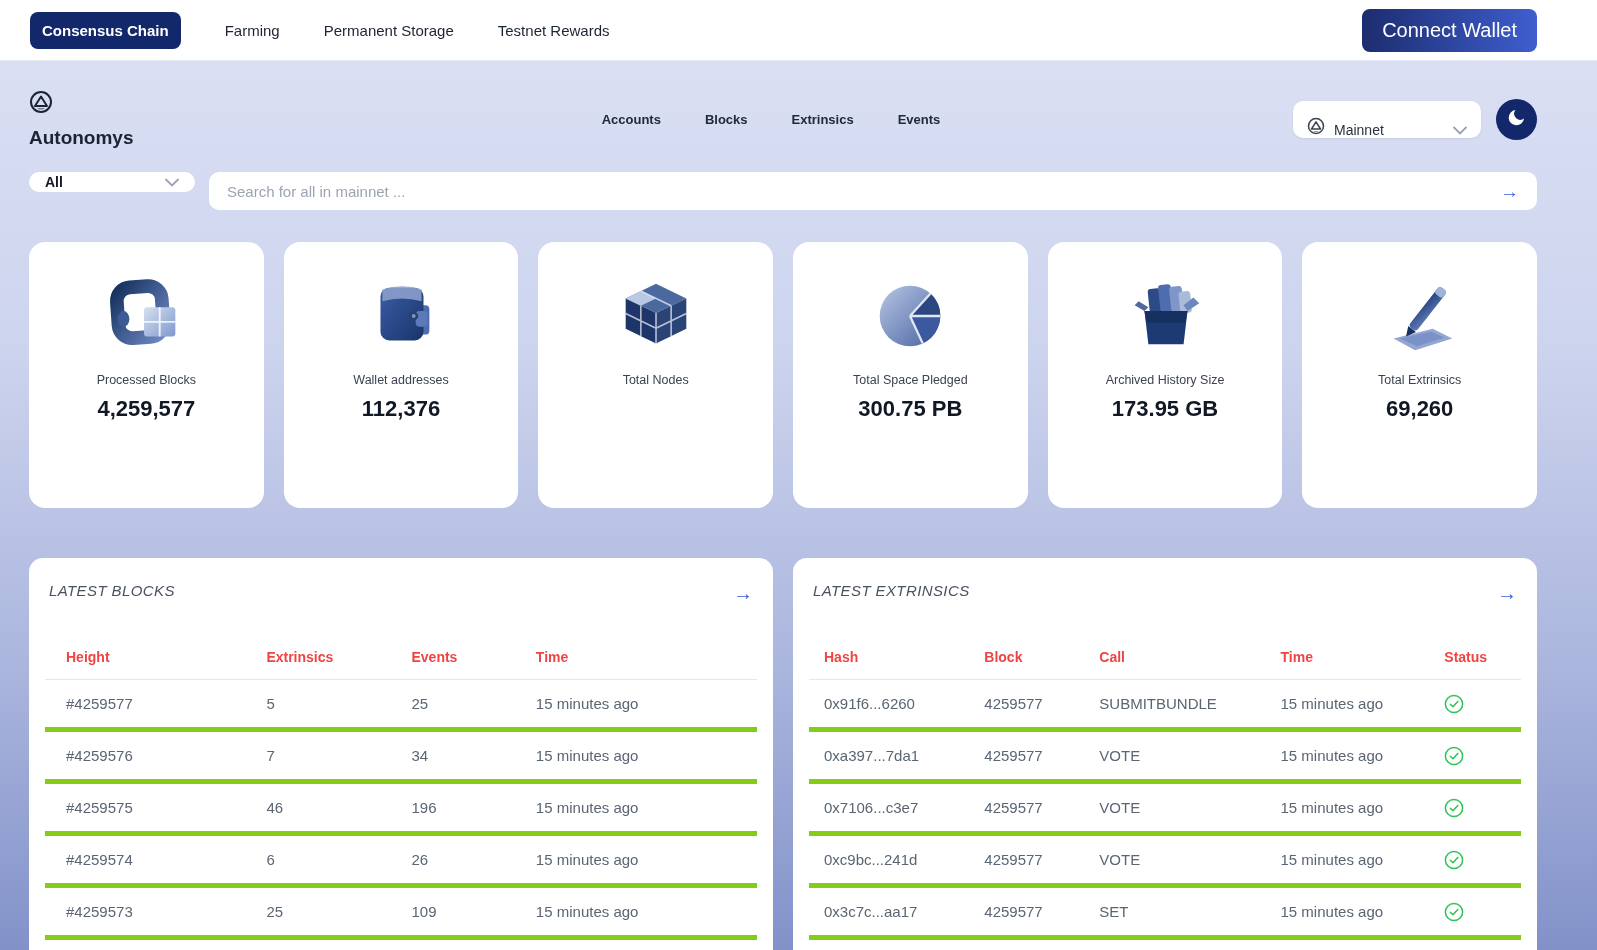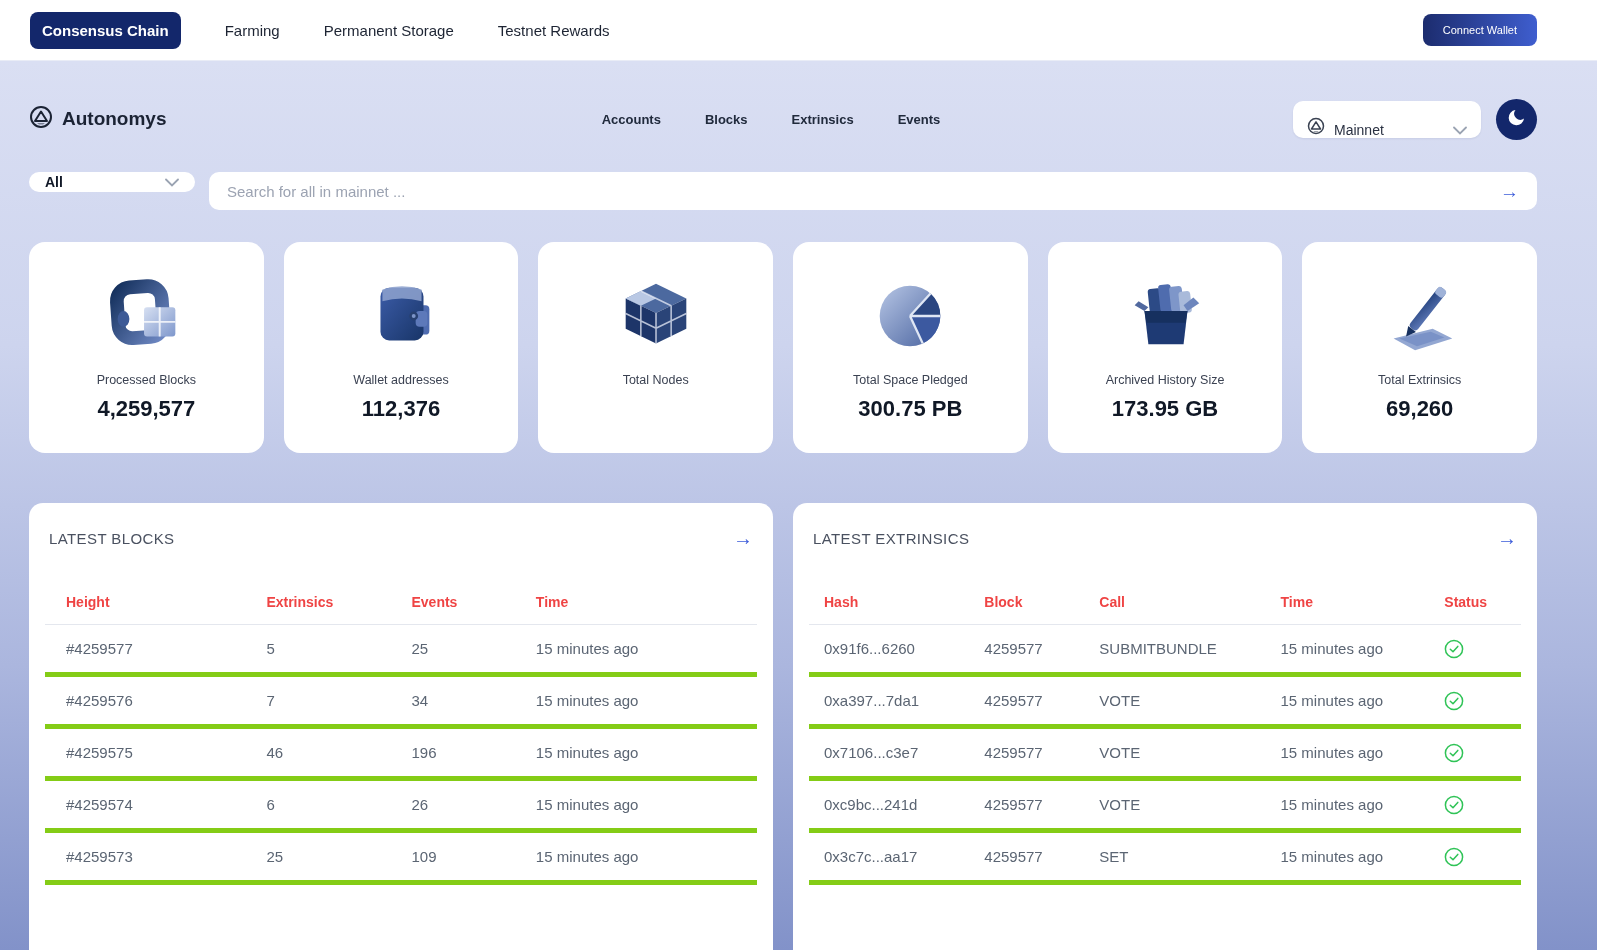--- a/index.html
+++ b/index.html
@@ -14,33 +14,33 @@
   .tab-active{
     background:#13276b; color:#fff; font-size:15px; font-weight:600;
     padding:10px 12px; border-radius:8px; border:none; cursor:pointer;
   }
   .topbar-link{
     margin-left:44px; font-size:15px; font-weight:500; color:#1d2433;
     text-decoration:none; cursor:pointer;
   }
   .connect-btn{
     margin-left:auto; border:none; cursor:pointer; color:#fff;
-    font-size:11px; font-weight:500; padding:10px 20px; border-radius:8px;
+    font-size:20px; font-weight:500; padding:10px 20px; border-radius:8px;
     background:linear-gradient(90deg,#1c2c6e 0%,#3f5ecf 100%);
   }
 
   
   .page{
     height:889px; padding:0 60px 0 29px;
     background:linear-gradient(180deg,#dadff3 0%,#cdd4ee 32%,#abb6de 68%,#8292c9 100%);
   }
 
   
   .exp-header{ padding-top:34px; height:82px; display:flex; align-items:center; }
-  .brand{ display:flex; align-items:center; gap:9px; width:220px; }
+  .brand{ display:flex; gap:9px; width:220px;flex-direction:column; }
   .brand-name{ font-size:19px; font-weight:700; color:#1b2334; }
   .exp-nav{ flex:1; display:flex; justify-content:center; gap:44px; }
   .exp-nav a{ font-size:13px; font-weight:600; color:#202a3c; text-decoration:none; cursor:pointer; }
   .net-pill{
     background:#fff; border-radius:10px; height:37px; padding:0 14px;
     display:flex; align-items:flex-end; gap:9px; font-size:14px; font-weight:500;
     color:#2a3142; box-shadow:0 1px 2px rgba(30,41,90,.08); cursor:pointer; min-width:188px;
   }
   .net-pill .chev{ margin-left:auto; }
   .theme-toggle{
@@ -62,31 +62,31 @@
   .search-box input{
     flex:1; border:none; outline:none; font-size:15px; color:#1c2434;
     font-family:"Liberation Sans", sans-serif; background:transparent;
   }
   .search-box input::placeholder{ color:#9ca3b2; }
   .arrow{ color:#3b5bd9; font-size:19px; line-height:1; cursor:pointer; }
 
   
   .stats-row{ margin-top:32px; display:flex; gap:20px; }
   .stat-card{
-    flex:1; height:211px; background:#fff; border-radius:16px; text-align:center;
+    flex:1; height:266px; background:#fff; border-radius:16px; text-align:center;
     padding-top:24px;
   }
   .stat-icon{ height:100px; display:flex; align-items:center; justify-content:center; }
   .stat-label{ margin-top:7px; font-size:12.5px; color:#3b4252; }
   .stat-value{ margin-top:9px; font-size:22px; font-weight:700; color:#101826; }
 
   
   .panels-row{ margin-top:50px; display:flex; gap:20px; align-items:flex-start; }
   .panel{ flex:1; background:#fff; border-radius:14px; padding:24px 16px 0; height:460px; }
-  .panel-head{ display:flex; align-items:center; justify-content:space-between; padding:0 4px; }
+  .panel-head{ display:flex; justify-content:space-between; padding:0 4px;font-style:italic; }
   .panel-title{ font-size:15px; font-weight:500; letter-spacing:.4px; color:#4a5160; }
   .panel-arrow{ color:#3b5bd9; font-size:20px; cursor:pointer; }
 
   .thead{ margin-top:44px; padding-bottom:14px; border-bottom:1px solid #e4e7ee;
           color:#ef4444; font-size:14px; font-weight:600; }
   .grid-b{ display:grid; grid-template-columns:29% 21% 18% 32%; padding-left:21px; align-items:center; }
   .grid-e{ display:grid; grid-template-columns:23% 16.5% 26% 23.5% 11%; padding-left:15px; align-items:center; }
   .trow{ height:52px; border-bottom:5px solid #84cc16; color:#5b6573; font-size:15px; cursor:pointer; }
   .status-cell{ display:flex; align-items:center; }
   .chk{ display:block; }

